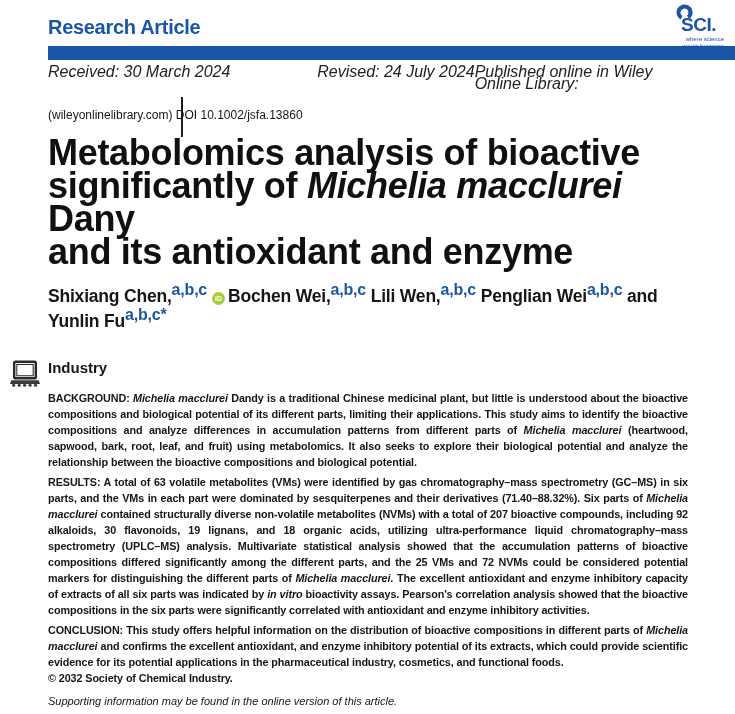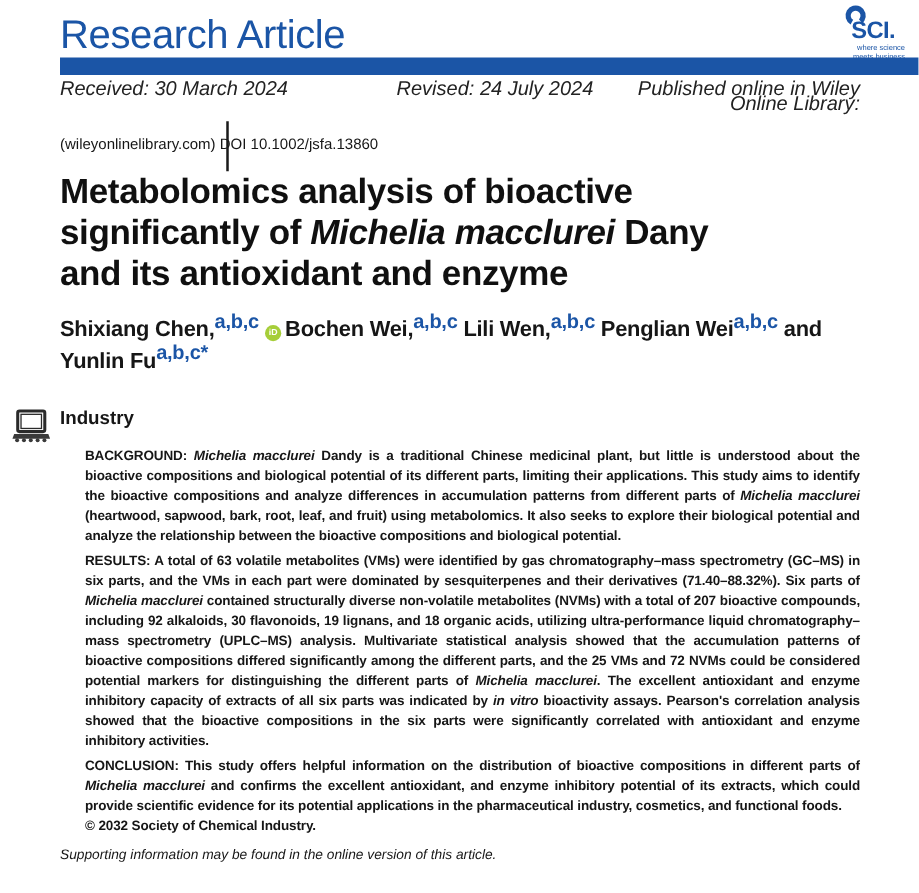--- a/index.html
+++ b/index.html
@@ -28,43 +28,43 @@
     font-size:19px;font-weight:bold;letter-spacing:-0.5px;
     padding-left:7px;line-height:20px;color:var(--accent);
   }
   .logo-tagline{
     font-size:6px;line-height:6.5px;text-align:right;
     color:var(--accent);margin-top:1px;
   }
 
   .article-type{
     margin-top:12px;
-    font-size:32px;font-weight:normal;line-height:30px;
+    font-size:20px;font-weight:bold;line-height:30px;
     color:var(--accent);
     letter-spacing:-0.3px;
   }
   .title-bar{
     margin-top:4px;margin-right:-47px;
     height:14px;background:var(--accent);
   }
   .meta-row{
     display:flex;margin-top:6px;
     font-size:16px;line-height:12px;color:#222;font-style:italic;
   }
   .meta-row .m-left{flex:1;text-align:left;}
   .meta-row .m-center{flex:1;text-align:right;}
-  .meta-row .m-right{flex:1;text-align:right;}
+  .meta-row .m-right{flex:1;text-align:left;}
 
   .doi-line{margin-top:18px;font-size:12px;line-height:14px;}
 
   
   .title{
     position:relative;
     margin-top:14px;
-    font-size:28px;font-weight:bold;line-height:33px;
+    font-size:36px;font-weight:bold;line-height:33px;
     letter-spacing:-0.3px;color:#101010;
   }
   .caret{
     position:absolute;left:181px;top:97px;
     width:1.5px;height:40px;background:#1a1a1a;
   }
   .authors{
     margin-top:16px;
     font-size:17.5px;font-weight:bold;line-height:25px;
     letter-spacing:-0.2px;
@@ -80,21 +80,21 @@
     margin:0 3px 0 5px;vertical-align:1px;letter-spacing:0;
   }
 
   
   .abstract-head{margin-top:25px;}
   .laptop-icon{position:absolute;left:9px;}
   .abstract-title{font-size:15px;font-weight:bold;line-height:18px;}
   .abstract-body{margin-top:13px;}
   .abstract-body p{
     font-size:10.8px;font-weight:bold;line-height:16px;
-    text-align:justify;letter-spacing:-0.1px;margin-left:20px;
+    text-align:justify;letter-spacing:-0.1px;
   }
   .abstract-body p + p{margin-top:4px;}
   .abstract-body p.copyright{margin-top:0;}
 
   .supporting{
     margin-top:8px;
     font-size:11px;font-style:italic;line-height:14px;
   }
 </style>
 </head>

